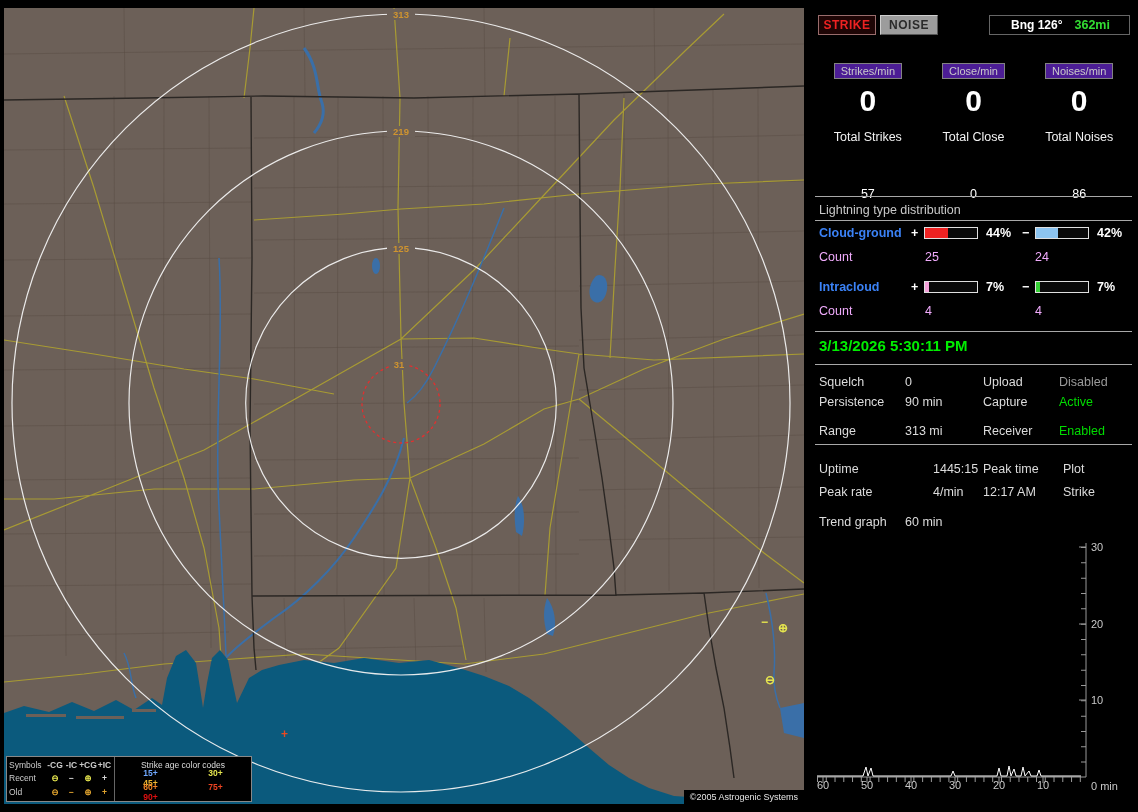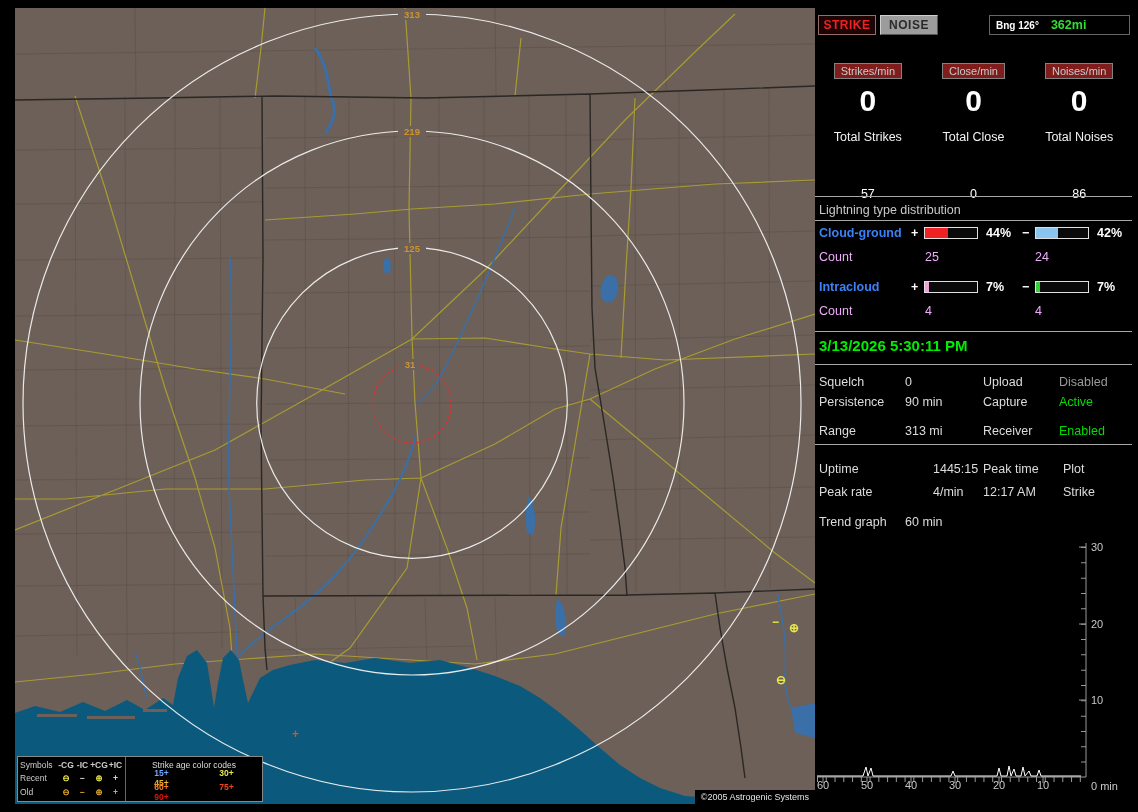--- a/index.html
+++ b/index.html
@@ -1,20 +1,20 @@
 <!DOCTYPE html>
 <html><head>
 <meta charset="utf-8">
 <style>
   html,body{margin:0;padding:0;background:#000;}
   body{width:1138px;height:812px;font-family:"Liberation Sans",sans-serif;}
   .screen{position:relative;width:1138px;height:812px;background:#000;overflow:hidden;}
 
   
-  .map{position:absolute;left:15px;top:8px;width:800px;height:796px;background:#6c6058;overflow:hidden;}
+  .map{position:absolute;left:4px;top:8px;width:800px;height:796px;background:#6c6058;overflow:hidden;}
   .map svg{position:absolute;left:0;top:0;}
   .map svg text{font-family:"Liberation Sans",sans-serif;}
   .rangelabel{fill:#cf9430;font-size:9.5px;font-weight:bold;text-anchor:middle;}
   .marker{position:absolute;font-weight:bold;font-size:12px;line-height:12px;}
 
   .legend{position:absolute;left:2px;top:748px;width:246px;height:46px;background:#000;
           border:1px solid #888;box-sizing:border-box;display:flex;font-size:8.5px;color:#ccc;}
   .lg-left{display:grid;grid-template-columns:37px 18px 15px 18px 15px;grid-auto-rows:13.5px;
            align-items:center;padding:1px 2px;}
   .lg-left .g{text-align:center;font-weight:bold;}
@@ -28,26 +28,26 @@
   .panel{position:absolute;left:815px;top:8px;width:317px;height:796px;color:#dcdcdc;font-size:12.5px;}
   .panel .row{position:absolute;left:0;width:317px;}
 
   .btn{position:absolute;top:7px;height:20px;width:58px;text-align:center;font-weight:bold;
        font-size:12px;line-height:18px;box-sizing:border-box;letter-spacing:.5px;}
   .btn-strike{left:3px;background:#1e0505;border:1px solid #996c6c;}
   .btn-noise{left:65px;background:#9c9c9c;color:#2b2b2b;border:1px solid #cfcfcf;
              border-right-color:#555;border-bottom-color:#555;}
   .bngbox{position:absolute;left:174px;top:7px;width:141px;height:20px;background:#000;
           border:1px solid #666;box-sizing:border-box;display:flex;align-items:center;}
-  .bng{color:#fff;font-weight:bold;margin-left:6px;font-size:10px;}
+  .bng{color:#fff;font-weight:bold;margin-left:21px;font-size:12px;}
   .bngdist{font-weight:bold;margin-left:12px;font-size:12.5px;}
 
   .cols3{display:flex;}
   .cols3>div{flex:1;text-align:center;}
-  .chip{display:inline-block;border:1px solid #828282;background:#7f1d1d;color:#c9c9c9;
+  .chip{display:inline-block;border:1px solid #828282;background:#4c1d95;color:#c9c9c9;
         font-size:11px;padding:1px 6px;}
   .bigzero{font-size:30px;font-weight:bold;color:#fff;line-height:1;}
   .tlabel{color:#f2f2f2;}
   .tval{color:#fff;}
 
   .div{position:absolute;left:0;width:317px;border:none;border-top:1px solid #a8a8a8;margin:0;height:0;}
 
   .secttitle{position:absolute;left:4px;color:#c9c9c9;}
 
   .distrow{display:grid;grid-template-columns:92px 13px 58px 40px 13px 58px auto;

